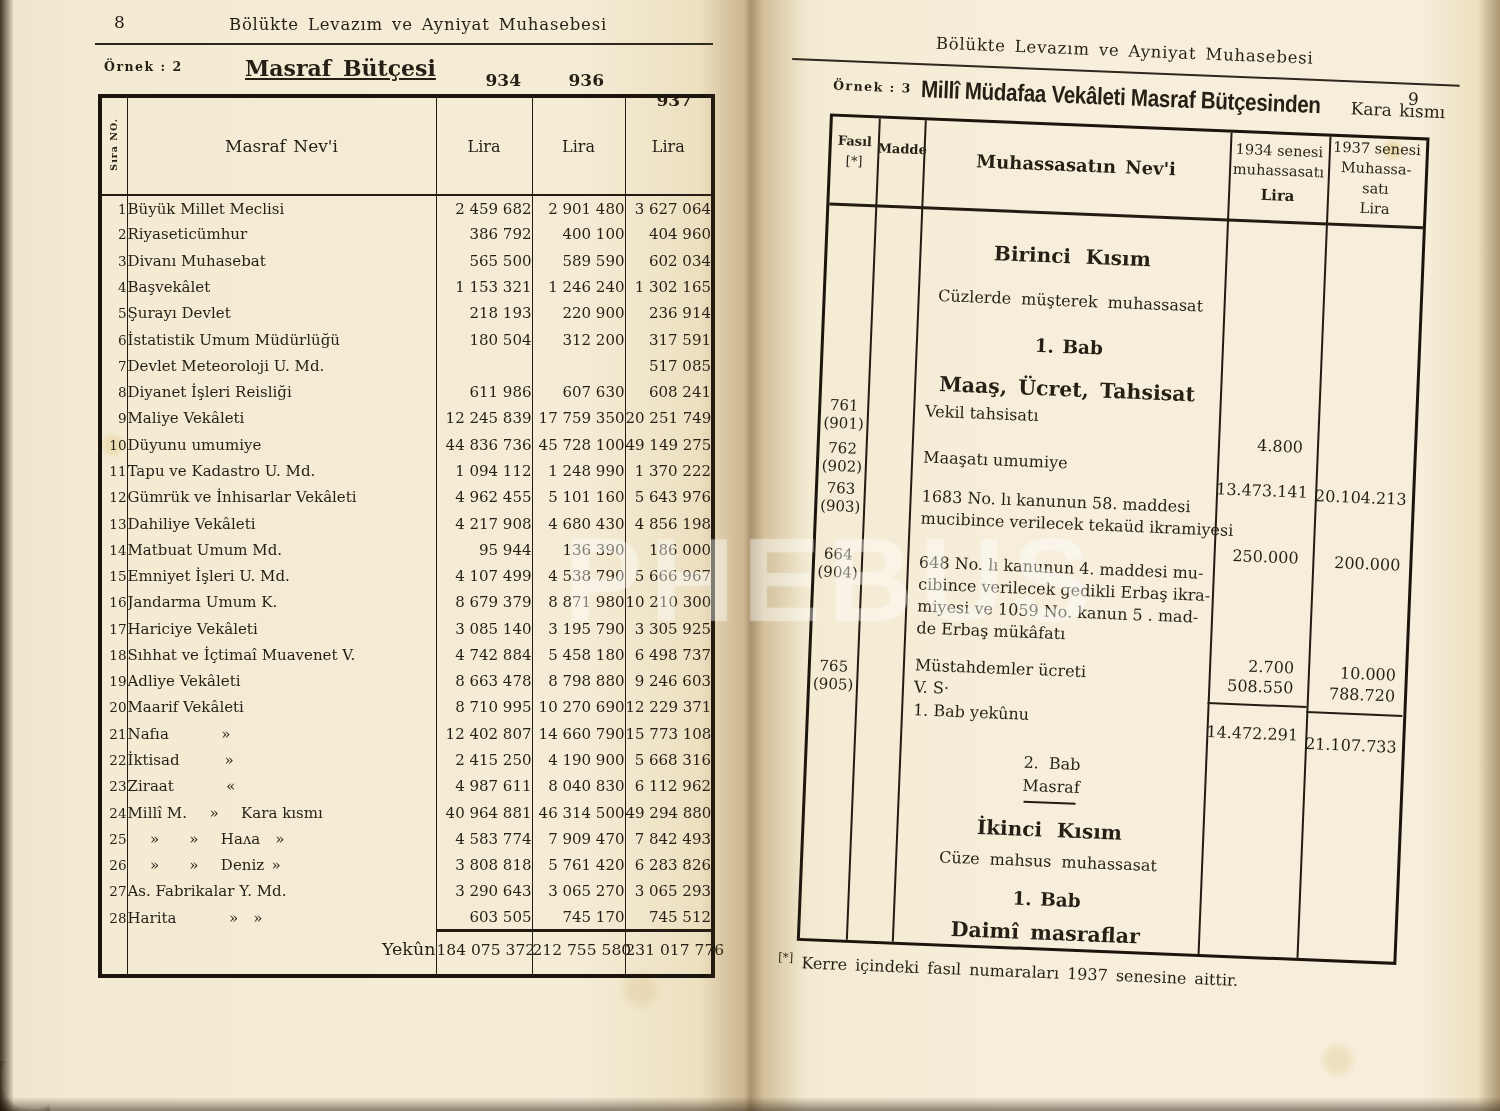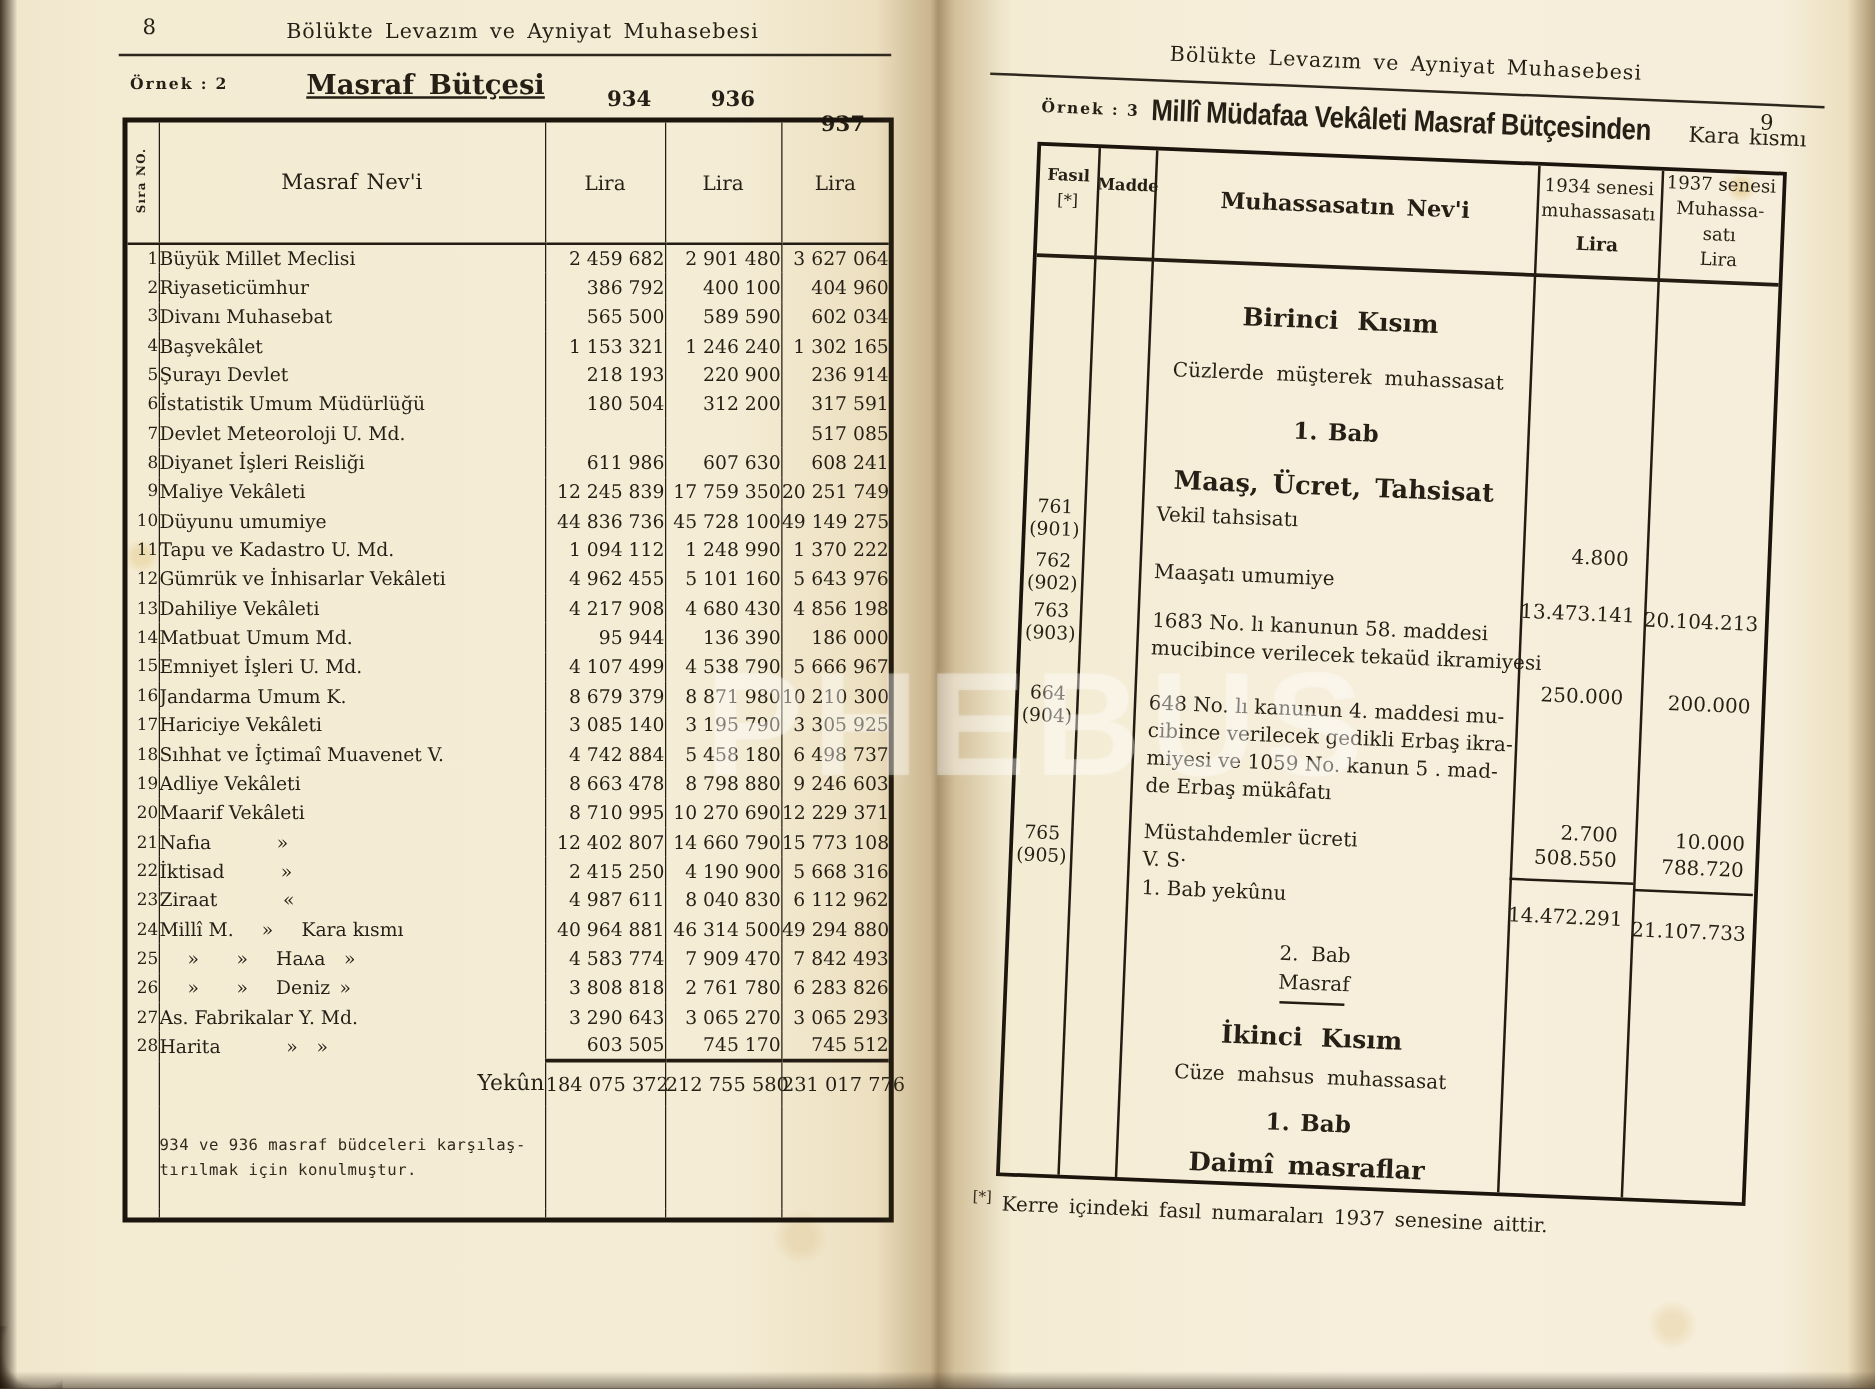--- a/index.html
+++ b/index.html
@@ -307,21 +307,21 @@
             <td class="td-no">25</td>
             <td class="td-name bL">  »  »  Haʌa  »</td>
             <td class="td-num bL">4 583 774</td>
             <td class="td-num bL">7 909 470</td>
             <td class="td-num bL">7 842 493</td>
           </tr>
             <tr class="lrow">
             <td class="td-no">26</td>
             <td class="td-name bL">  »  »  Deniz »</td>
             <td class="td-num bL">3 808 818</td>
-            <td class="td-num bL">2 761 780</td>
+            <td class="td-num bL">5 761 420</td>
             <td class="td-num bL">6 283 826</td>
           </tr>
             <tr class="lrow">
             <td class="td-no">27</td>
             <td class="td-name bL">As. Fabrikalar Y. Md.</td>
             <td class="td-num bL">3 290 643</td>
             <td class="td-num bL">3 065 270</td>
             <td class="td-num bL">3 065 293</td>
           </tr>
             <tr class="lrow">
@@ -332,30 +332,20 @@
             <td class="td-num bL">745 512</td>
           </tr>
           </tbody>
         <tbody>
           <tr class="total-row">
             <td></td>
             <td class="td-total-label bL">Yekûn</td>
             <td class="td-num bL">184 075 372</td>
             <td class="td-num bL">212 755 580</td>
             <td class="td-num bL">231 017 776</td>
-          </tr>
-          <tr class="note-row">
-            <td></td>
-            <td class="td-note bL">
-              <div>934 ve 936 masraf büdceleri karşılaş-</div>
-              <div>tırılmak için konulmuştur.</div>
-            </td>
-            <td class="bL"></td>
-            <td class="bL"></td>
-            <td class="bL"></td>
           </tr>
           <tr class="filler-row">
             <td></td>
             <td class="bL"></td>
             <td class="bL"></td>
             <td class="bL"></td>
             <td class="bL"></td>
           </tr>
         </tbody>
       </table>

